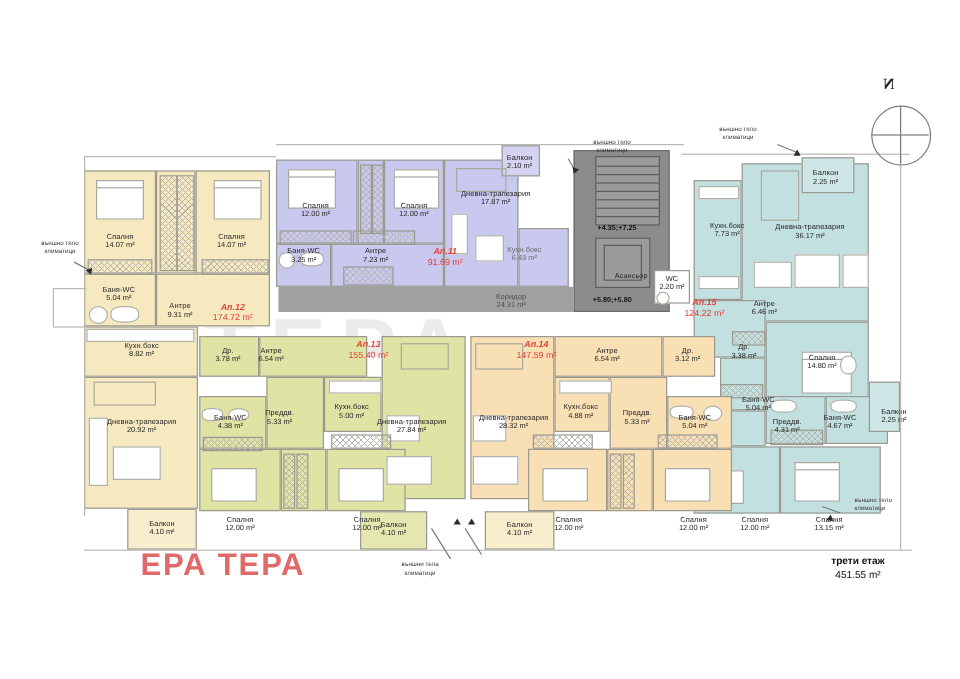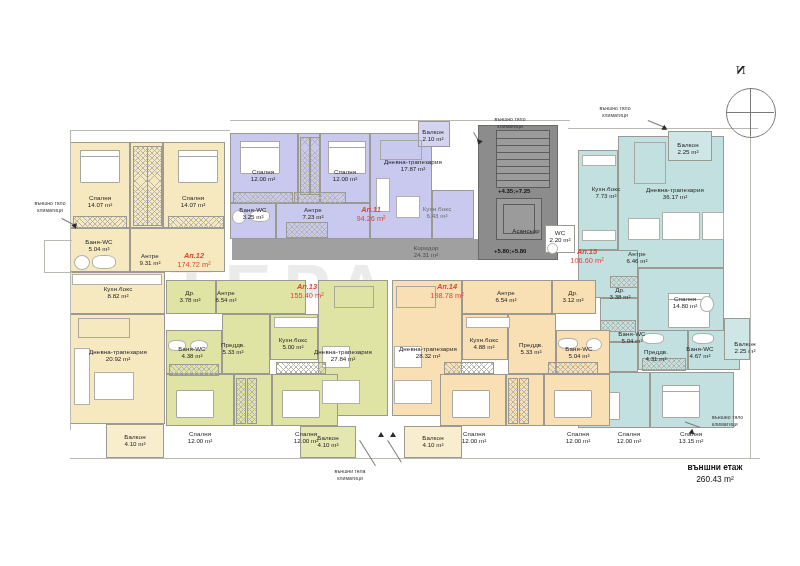--- a/index.html
+++ b/index.html
@@ -178,21 +178,21 @@
   <div class="lbl" style="left:408px;top:205px;width:58px;color:#6b6b6b;">
     <span class="n">Кухн.бокс</span>
       <span class="a">6.43 m²</span>
     </div>
   <div class="lbl" style="left:416px;top:128px;width:34px;">
     <span class="n">Балкон</span>
       <span class="a">2.10 m²</span>
     </div>
   <div class="aptlbl" style="left:344px;top:206px;width:54px;">
     <span class="n">Ап.11</span>
-      <span class="a">94.26 m²</span>
+      <span class="a">91.69 m²</span>
     </div>
 
   <div class="rm c-grey" style="left:478px;top:125px;width:80px;height:135px;border-color:#6a6a6a;"></div>
   <div class="rm c-grey2" style="left:232px;top:239px;width:246px;height:21px;border:none;"></div>
   <div class="stair" style="left:496px;top:130px;width:52px;height:56px;background:#9b9b9b;">
     <i style="top:7px"></i>
       <i style="top:14px"></i>
       <i style="top:21px"></i>
       <i style="top:28px"></i>
     <i style="top:35px"></i>
@@ -291,21 +291,21 @@
   <div class="lbl" style="left:600px;top:430px;width:58px;">
     <span class="n">Спалня</span>
       <span class="a">12.00 m²</span>
     </div>
   <div class="lbl" style="left:660px;top:430px;width:62px;">
     <span class="n">Спалня</span>
       <span class="a">13.15 m²</span>
     </div>
   <div class="aptlbl" style="left:556px;top:248px;width:62px;">
     <span class="n">Ап.15</span>
-      <span class="a">106.60 m²</span>
+      <span class="a">124.22 m²</span>
     </div>
 
   <div class="rm c-green" style="left:166px;top:280px;width:50px;height:34px;"></div>
   <div class="rm c-green" style="left:216px;top:280px;width:90px;height:34px;"></div>
   <div class="rm c-green" style="left:166px;top:330px;width:56px;height:44px;"></div>
   <div class="rm c-green" style="left:222px;top:314px;width:48px;height:60px;"></div>
   <div class="rm c-green" style="left:270px;top:314px;width:48px;height:46px;"></div>
   <div class="rm c-green" style="left:318px;top:280px;width:70px;height:136px;"></div>
   <div class="rm c-green" style="left:166px;top:374px;width:68px;height:52px;"></div>
   <div class="rm c-green" style="left:234px;top:374px;width:38px;height:52px;"></div>
@@ -421,21 +421,21 @@
   <div class="lbl" style="left:550px;top:430px;width:56px;">
     <span class="n">Спалня</span>
       <span class="a">12.00 m²</span>
     </div>
   <div class="lbl" style="left:404px;top:434px;width:58px;">
     <span class="n">Балкон</span>
       <span class="a">4.10 m²</span>
     </div>
   <div class="aptlbl" style="left:416px;top:283px;width:62px;">
     <span class="n">Ап.14</span>
-      <span class="a">198.78 m²</span>
+      <span class="a">147.59 m²</span>
     </div>
 
   <div class="thin" style="left:70px;top:130px;width:160px;height:1px;"></div>
   <div class="thin" style="left:70px;top:130px;width:1px;height:300px;"></div>
   <div class="thin" style="left:230px;top:120px;width:340px;height:1px;"></div>
   <div class="thin" style="left:568px;top:128px;width:190px;height:1px;"></div>
   <div class="thin" style="left:750px;top:128px;width:1px;height:330px;"></div>
   <div class="thin" style="left:70px;top:458px;width:690px;height:1px;"></div>
   <div class="thin" style="left:44px;top:240px;width:28px;height:1px;"></div>
   <div class="thin" style="left:44px;top:240px;width:1px;height:32px;"></div>
@@ -468,18 +468,19 @@
   <div class="lead" style="left:700px;top:428px;width:16px;transform:rotate(-160deg);"></div>
   <div class="arr" style="left:688px;top:430px;transform:rotate(250deg);"></div>
 
   <div id="compass">
     <div class="nm">N</div>
     <div class="ring"></div>
     <div class="vb"></div>
     <div class="hb"></div>
   </div>
 
+  <div id="logo">ЕРА ТЕРА</div>
   <div id="footer">
-    <span class="f1">външни етаж</span>
-    <span class="f2">260.43 m²</span>
+    <span class="f1">трети етаж</span>
+    <span class="f2">451.55 m²</span>
   </div>
 
 </div>
 
 </body></html>

